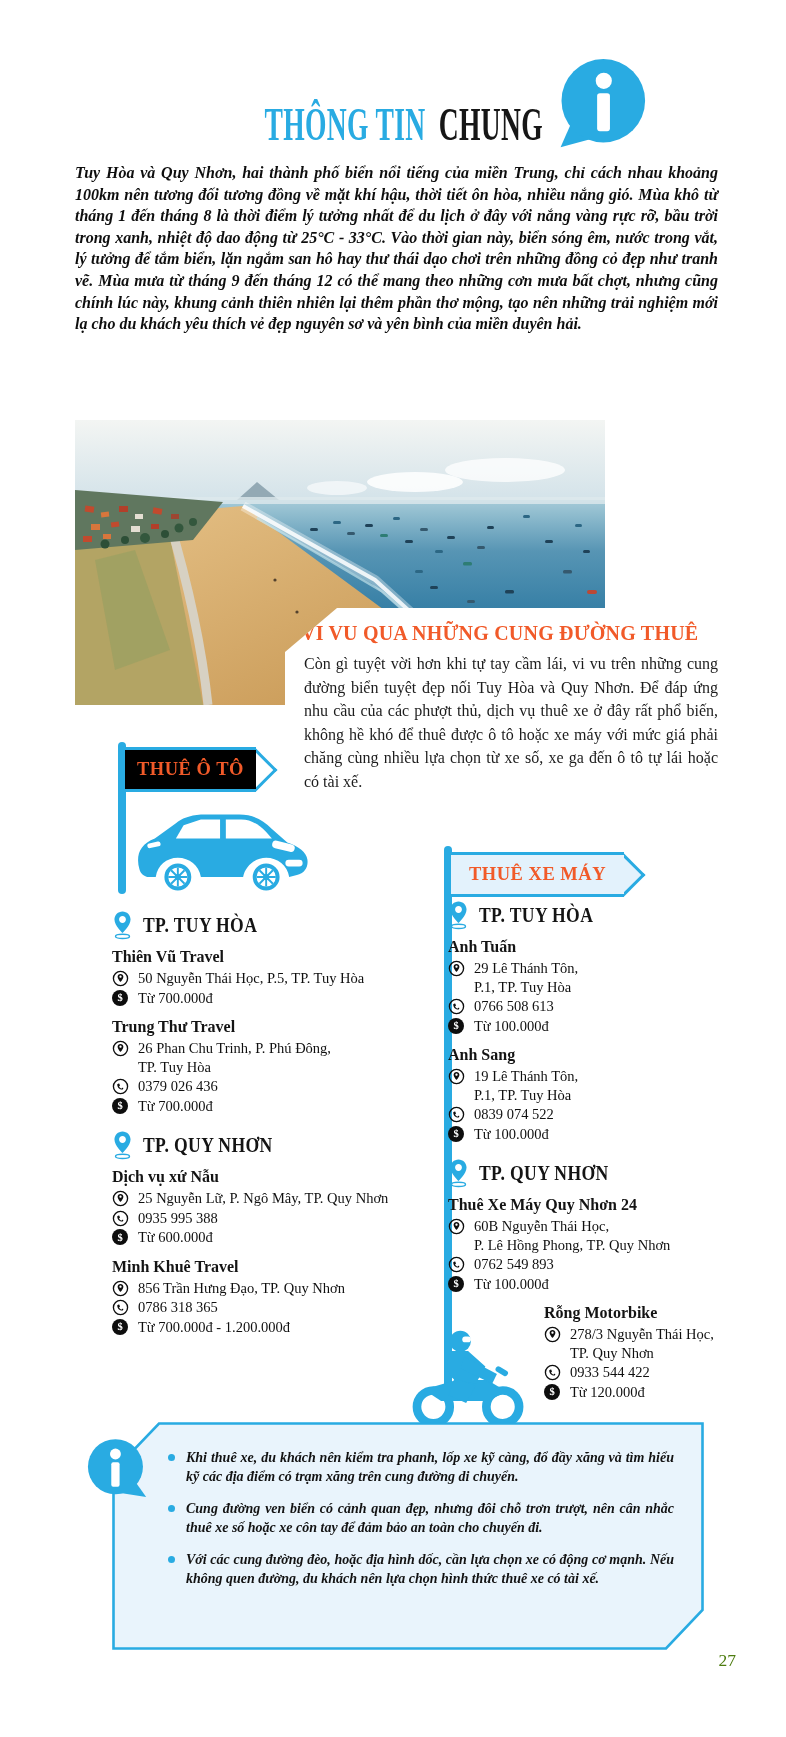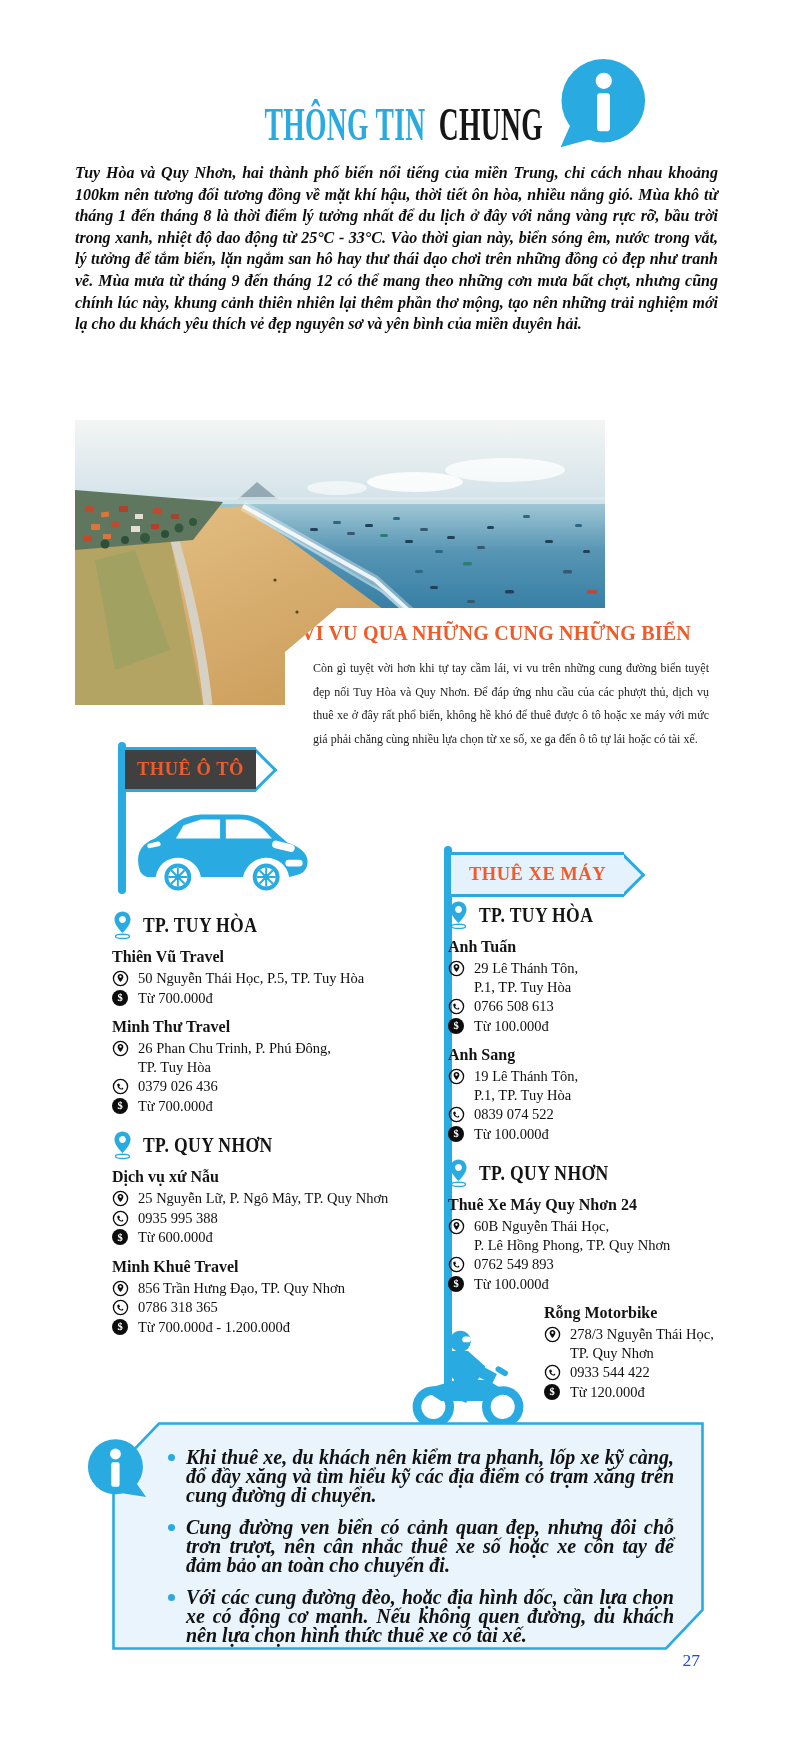--- a/index.html
+++ b/index.html
@@ -20,30 +20,30 @@
          font-size:16px;line-height:21.6px;font-weight:bold;font-style:italic;
          text-align:justify;color:#0e0e0e;}
 
   
   .photo-wrap{position:absolute;left:75px;top:420px;width:648px;height:385px;}
   .photo{position:absolute;left:0;top:0;width:530px;height:285px;display:block;}
   .overlay-box{position:absolute;left:210px;top:188px;width:438px;background:#fff;
                clip-path:polygon(52px 0,100% 0,100% 100%,0 100%,0 44px);
                padding:14px 2px 6px 16px;}
   .overlay-box h2{margin:0 0 7px 0;font-size:20px;color:var(--orange);letter-spacing:.2px;}
-  .overlay-box p{margin:12px;font-size:12px;line-height:23.5px;text-align:justify;color:#1c1c1c;}
+  .overlay-box p{margin:3px;font-size:16px;line-height:23.5px;text-align:justify;color:#1c1c1c;}
 
   
   .pole{position:absolute;width:8px;background:var(--blue);border-radius:4px;}
   .pole-car{left:118px;top:742px;height:152px;}
   .pole-moto{left:444px;top:846px;height:548px;}
   .sign{position:absolute;height:45px;}
   .sign-car{left:122px;top:747px;width:150px;}
   .sign-moto{left:448px;top:852px;width:192px;}
-  .sign .sign-body{position:absolute;left:0;top:0;bottom:0;right:16px;background:#404040;
+  .sign .sign-body{position:absolute;left:0;top:0;bottom:0;right:16px;background:#000000;
         border:3px solid var(--blue);border-right:none;display:flex;align-items:center;justify-content:center;
         font-weight:bold;font-size:18.5px;color:var(--orange);letter-spacing:.5px;white-space:nowrap;}
   .sign .sign-tip{position:absolute;right:1px;top:50%;width:31px;height:31px;background:#fff;
         transform:translateY(-50%) rotate(45deg);border-top:3px solid var(--blue);border-right:3px solid var(--blue);}
   .sign-moto .sign-body,.sign-moto .sign-tip{background:#E3F2FC;}
 
   .car-art{position:absolute;left:126px;top:800px;width:192px;height:106px;}
   .moto-art{position:absolute;left:398px;top:1324px;width:142px;height:106px;}
 
   
@@ -64,24 +64,24 @@
   .price-badge{width:16px;height:16px;border-radius:50%;background:#0d0d0d;display:flex;
                align-items:center;justify-content:center;}
   .price-badge::before{content:"$";color:#fff;font-size:10.5px;font-weight:bold;}
 
   
   .tips-wrap{position:absolute;left:112px;top:1422px;width:592px;height:228px;}
   .tips-bg{position:absolute;left:0;top:0;width:100%;height:100%;}
   .tips-list{position:absolute;left:56px;top:26px;width:506px;margin:0;padding:0;list-style:none;}
   .tip{display:flex;gap:11px;margin-bottom:13px;}
   .tip .dot{flex:0 0 7px;width:7px;height:7px;border-radius:50%;background:var(--blue);margin-top:6px;}
-  .tip-text{font-size:20px;line-height:19px;font-weight:bold;font-style:italic;text-align:justify;color:#121212;}
+  .tip-text{font-size:14px;line-height:19px;font-weight:bold;font-style:italic;text-align:justify;color:#121212;}
   .tips-bubble{left:-26px;top:16px;}
 
-  .page-number{position:absolute;left:640px;top:1650px;width:60px;text-align:right;font-size:17.5px;color:#1d4ed8;}
+  .page-number{position:absolute;left:676px;top:1650px;width:60px;text-align:right;font-size:17.5px;color:#4d7c0f;}
 </style>
 </head>
 <body>
 
 <div class="page">
 
   <h1 class="title">
     <span class="t-blue">THÔNG TIN</span>
     <span class="t-dark">CHUNG</span>
   </h1>
@@ -184,21 +184,21 @@
           <circle cx="222" cy="192" r="1.6" fill="#54422e"></circle>
         <circle cx="252" cy="216" r="1.6" fill="#444"></circle>
           <circle cx="282" cy="236" r="1.6" fill="#54422e"></circle>
         <circle cx="332" cy="202" r="2" fill="#3b6f8e"></circle>
           <circle cx="354" cy="216" r="2" fill="#444"></circle>
         <circle cx="372" cy="232" r="2" fill="#3b6f8e"></circle>
       </g>
     </svg>
 
     <div class="overlay-box">
-      <h2>VI VU QUA NHỮNG CUNG NHỮNG BIỂN</h2>
+      <h2>VI VU QUA NHỮNG CUNG ĐƯỜNG THUÊ</h2>
       <p>Còn gì tuyệt vời hơn khi tự tay cầm lái, vi vu trên những cung đường biển tuyệt đẹp nối Tuy Hòa và Quy Nhơn. Để đáp ứng nhu cầu của các phượt thủ, dịch vụ thuê xe ở đây rất phổ biến, không hề khó để thuê được ô tô hoặc xe máy với mức giá phải chăng cùng nhiều lựa chọn từ xe số, xe ga đến ô tô tự lái hoặc có tài xế.</p>
     </div>
   </div>
 
   <div class="pole pole-car"></div>
   <div class="sign sign-car">
     <div class="sign-tip"></div>
     <div class="sign-body">THUÊ Ô TÔ</div>
   </div>
   <svg class="car-art" viewBox="0 0 200 110">
@@ -262,21 +262,21 @@
   <div class="row">
     <span class="row-icon">
   <span class="price-badge"></span>
 </span>
     <span class="row-text">Từ 700.000đ</span>
   </div>
 </div>
   </div>
 
   <div class="vendor">
-    <div class="vendor-name">Minh Thư Travel</div>
+    <div class="vendor-name">Trung Thư Travel</div>
     <div class="rows">
   <div class="row">
     <span class="row-icon">
   <svg viewBox="0 0 24 24">
     <circle cx="12" cy="12" r="10" fill="none" stroke="#0d0d0d" stroke-width="1.9"></circle>
     <path d="M12 5.5c-2.3 0-4.1 1.8-4.1 4.1 0 3 4.1 7.4 4.1 7.4s4.1-4.4 4.1-7.4C16.1 7.3 14.3 5.5 12 5.5zm0 5.6c-.9 0-1.6-.7-1.6-1.6s.7-1.6 1.6-1.6 1.6.7 1.6 1.6-.7 1.6-1.6 1.6z" fill="#0d0d0d"></path>
   </svg>
 </span>
     <span class="row-text">26 Phan Chu Trinh, P. Phú Đông,<br>TP. Tuy Hòa</span>
   </div>

